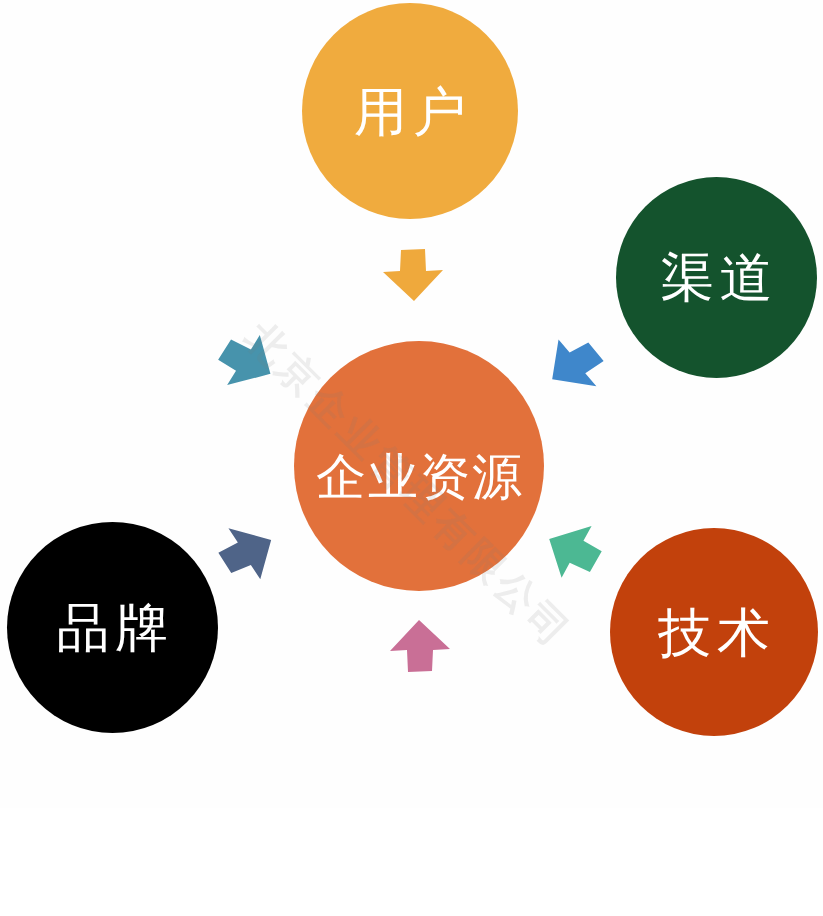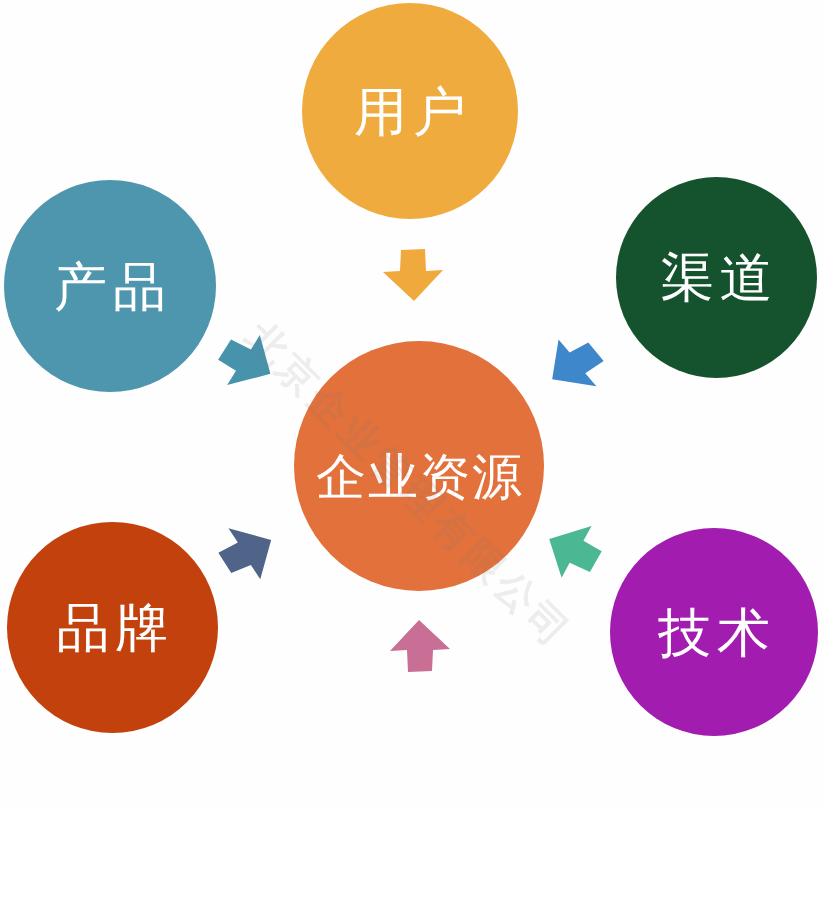--- a/index.html
+++ b/index.html
@@ -47,33 +47,30 @@
 </style>
 </head>
 <body>
 
 <div class="stage">
 
   <div class="circle c-users" style="background: rgb(240, 171, 62);">
     <span class="label">用户</span>
   </div>
 
-  <div class="circle c-products" style="background: rgb(78, 150, 174);">
-    <span class="label">产品</span>
-  </div>
 
   <div class="circle c-channels" style="background: #14532d;">
     <span class="label">渠道</span>
   </div>
 
-  <div class="circle c-brand" style="background: #c2410c;">
+  <div class="circle c-brand" style="background: #000000;">
     <span class="label">品牌</span>
   </div>
 
-  <div class="circle c-tech" style="background: #a21caf;">
+  <div class="circle c-tech" style="background: #c2410c;">
     <span class="label">技术</span>
   </div>
 
 
   <div class="circle c-center" style="background: rgb(226, 113, 59);">
     <span class="label">企业资源</span>
   </div>
 
   <div class="arrow a-users">
     <svg viewBox="0 0 66 52">

